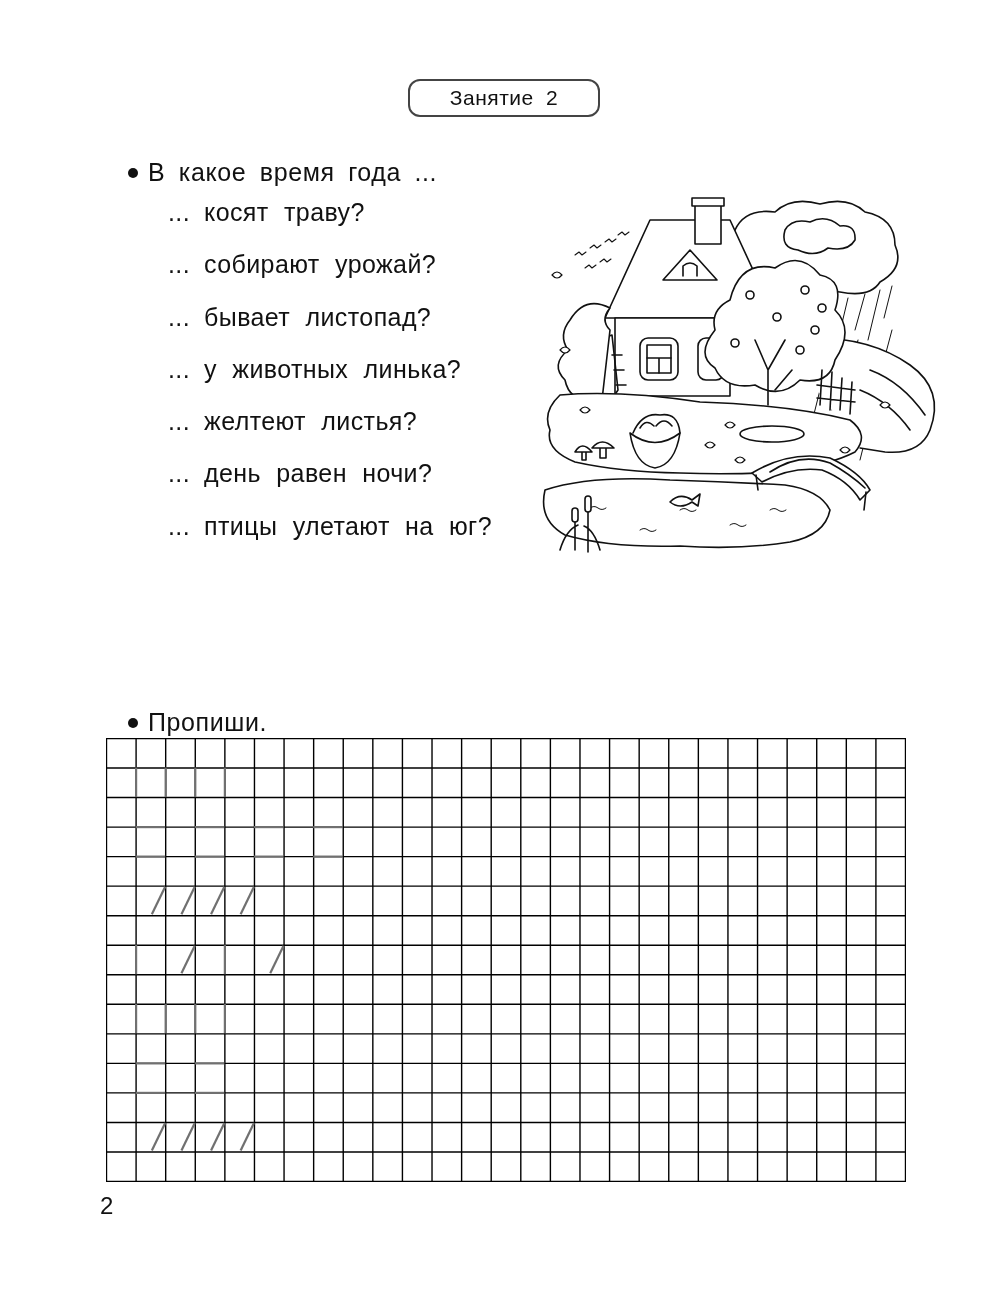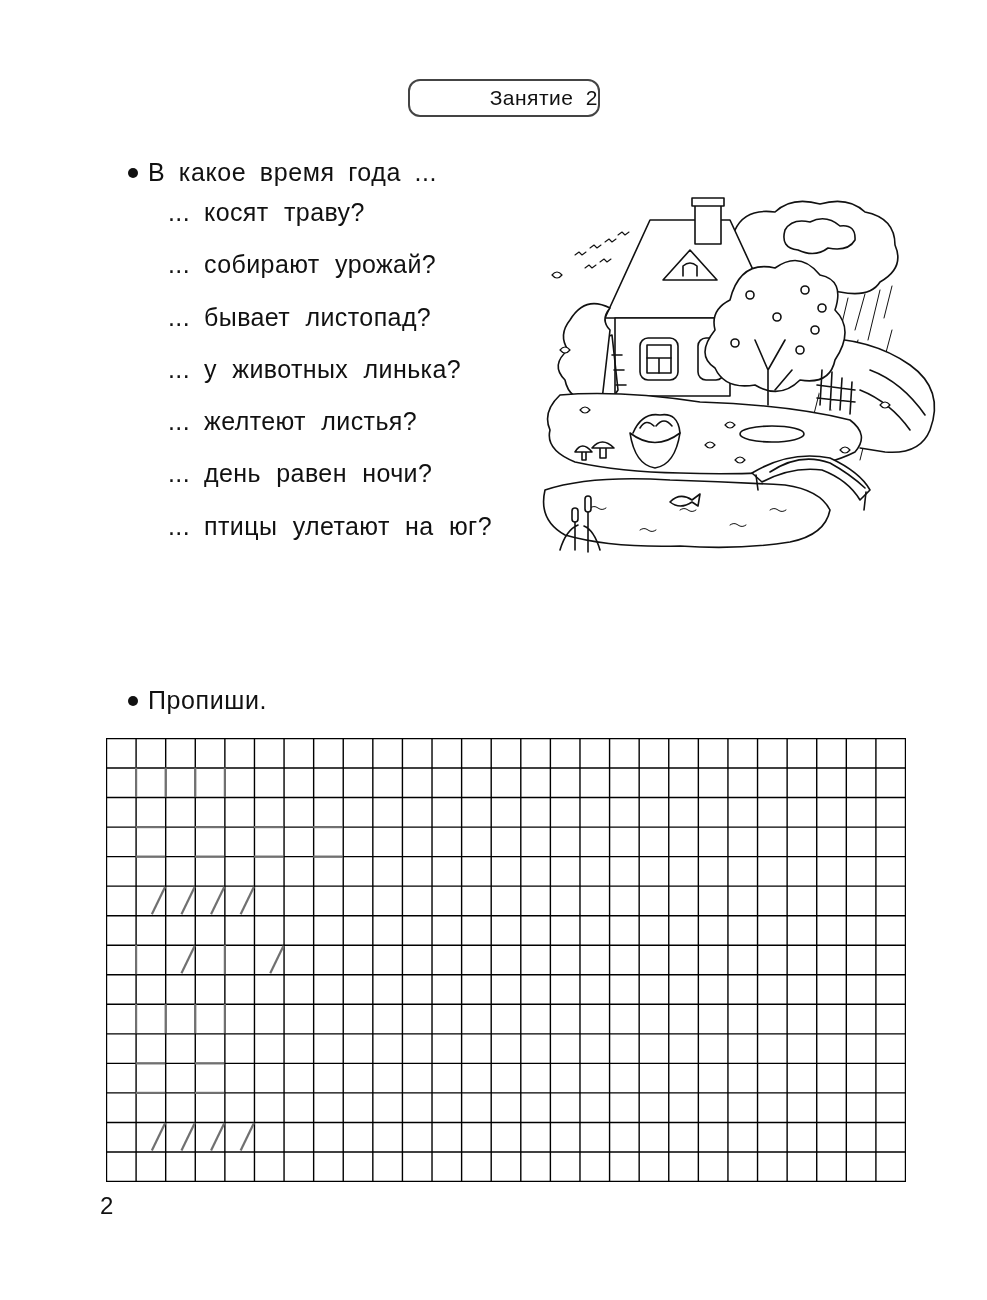--- a/index.html
+++ b/index.html
@@ -1,20 +1,20 @@
 <!DOCTYPE html>
 <html><head>
 <meta charset="utf-8">
 <style>
   html, body { margin: 0; padding: 0; background: #ffffff; }
   body { width: 987px; height: 1300px; position: relative; overflow: hidden;
          font-family: "Liberation Sans", "DejaVu Sans", sans-serif; color: #111; }
   .title-box { position: absolute; left: 408px; top: 79px; width: 192px; height: 38px;
                border: 2px solid #444; border-radius: 12px; box-sizing: border-box;
-               display: flex; align-items: center; justify-content: flex-end;
+               display: flex; align-items: center; justify-content: center;
                font-size: 21px; letter-spacing: 0.5px; word-spacing: 6px; }
   .bullet-line { position: absolute; left: 128px; display: flex; align-items: center;
                  font-size: 25px; letter-spacing: 0.6px; word-spacing: 6px; }
   .bullet { width: 10px; height: 10px; border-radius: 50%; background: #111;
             margin-right: 10px; }
   .questions { position: absolute; left: 168px; top: 190px; margin: 0; padding: 0; list-style: none; }
   .questions li { height: 52.3px; font-size: 25px; letter-spacing: 0.4px; word-spacing: 8px;
                   white-space: nowrap; line-height: 44px; }
   .questions .dots { margin-right: 14px; }
   .illustration { position: absolute; left: 530px; top: 190px; width: 420px; height: 370px; }
@@ -118,21 +118,21 @@
     <path d="M205 270 q5 -6 10 0 q-5 6 -10 0 Z"></path>
     <path d="M350 215 q5 -6 10 0 q-5 6 -10 0 Z"></path>
     <path d="M310 260 q5 -6 10 0 q-5 6 -10 0 Z"></path>
   </g>
 
   <g stroke-width="1.1">
     <path d="M45 65 l4 -3 l3 3 l4 -3 M60 58 l4 -3 l3 3 l4 -3 M75 52 l4 -3 l3 3 l4 -3 M55 78 l4 -3 l3 3 l4 -3 M70 72 l4 -3 l3 3 l4 -3 M88 45 l4 -3 l3 3 l4 -3"></path>
   </g>
 </svg>
 
-<div class="bullet-line" style="top:686px;justify-content:center;">
+<div class="bullet-line" style="top:708px;justify-content:center;">
   <span class="bullet"></span>
   <span>Пропиши.</span>
 </div>
 
 <div class="grid-wrap">
   <svg id="grid-svg" width="800" height="444">
       <line x1="0.5" y1="0" x2="0.5" y2="444" stroke="#000000" stroke-width="1.4"></line>
       <line x1="30.09259259259259" y1="0" x2="30.09259259259259" y2="444" stroke="#000000" stroke-width="1.4"></line>
       <line x1="59.68518518518518" y1="0" x2="59.68518518518518" y2="444" stroke="#000000" stroke-width="1.4"></line>
       <line x1="89.27777777777777" y1="0" x2="89.27777777777777" y2="444" stroke="#000000" stroke-width="1.4"></line>

